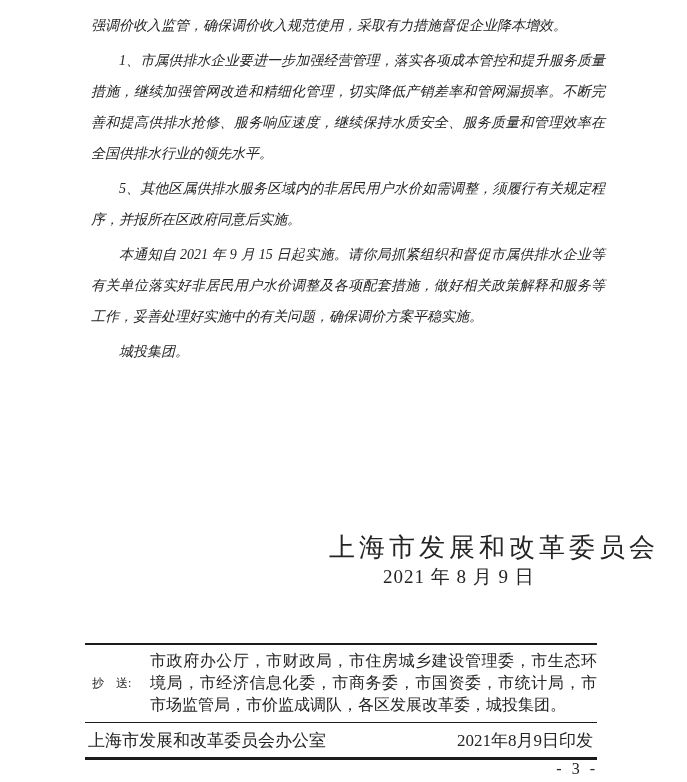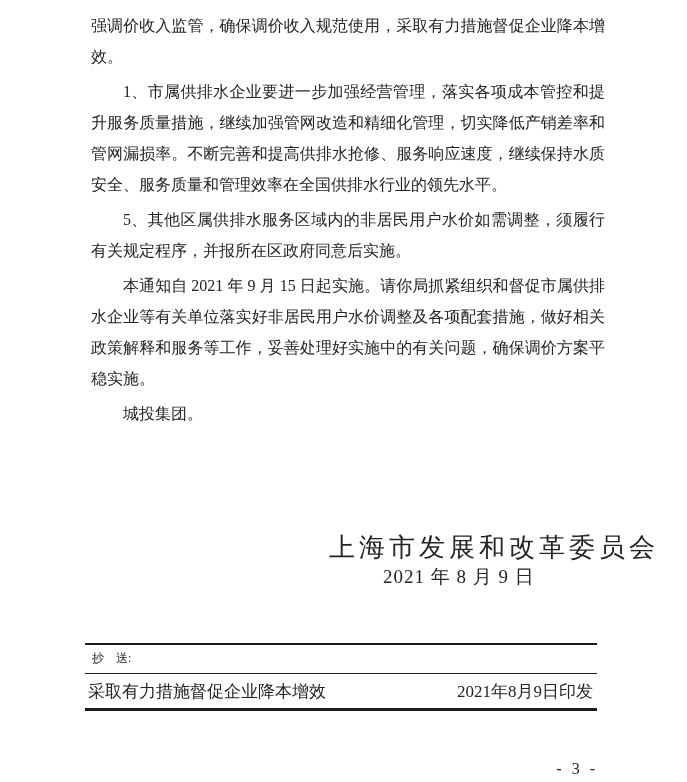--- a/index.html
+++ b/index.html
@@ -10,24 +10,25 @@
     background: #ffffff;
     color: #242424;
     font-family: "Liberation Serif", "DejaVu Serif", serif;
     overflow: hidden;
   }
   .body-text {
     position: absolute;
     left: 91px;
     top: 10px;
     width: 514px;
-    font-size: 16px;
+    font-size: 14px;
     line-height: 31px;
     text-align: justify;
     text-justify: inter-ideograph;
+    font-style: italic;
   }
   .para { margin: 0 0 4px 0; }
   .para.indent { text-indent: 2em; }
   .sig-name {
     position: absolute;
     left: 329px;
     top: 530px;
     font-size: 26px;
     letter-spacing: 4px;
     white-space: nowrap;
@@ -98,22 +99,23 @@
       <p class="para indent">城投集团。</p>
     </div>
 
   <div class="sig-name">上海市发展和改革委员会</div>
 
   <div class="sig-date">2021 年 8 月 9 日</div>
 
   <div class="cc-block">
     <div class="cc-row">
       <div class="cc-label">抄　送:</div>
+      <div class="cc-text">市政府办公厅，市财政局，市住房城乡建设管理委，市生态环境局，市经济信息化委，市商务委，市国资委，市统计局，市市场监管局，市价监成调队，各区发展改革委，城投集团。</div>
     </div>
     <div class="footer-row">
-      <div class="footer-office">采取有力措施督促企业降本增效</div>
+      <div class="footer-office">上海市发展和改革委员会办公室</div>
       <div class="footer-date">2021年8月9日印发</div>
     </div>
   </div>
 
   <div class="page-number">- 3 -</div>
 
 </div>
 
 </body></html>

